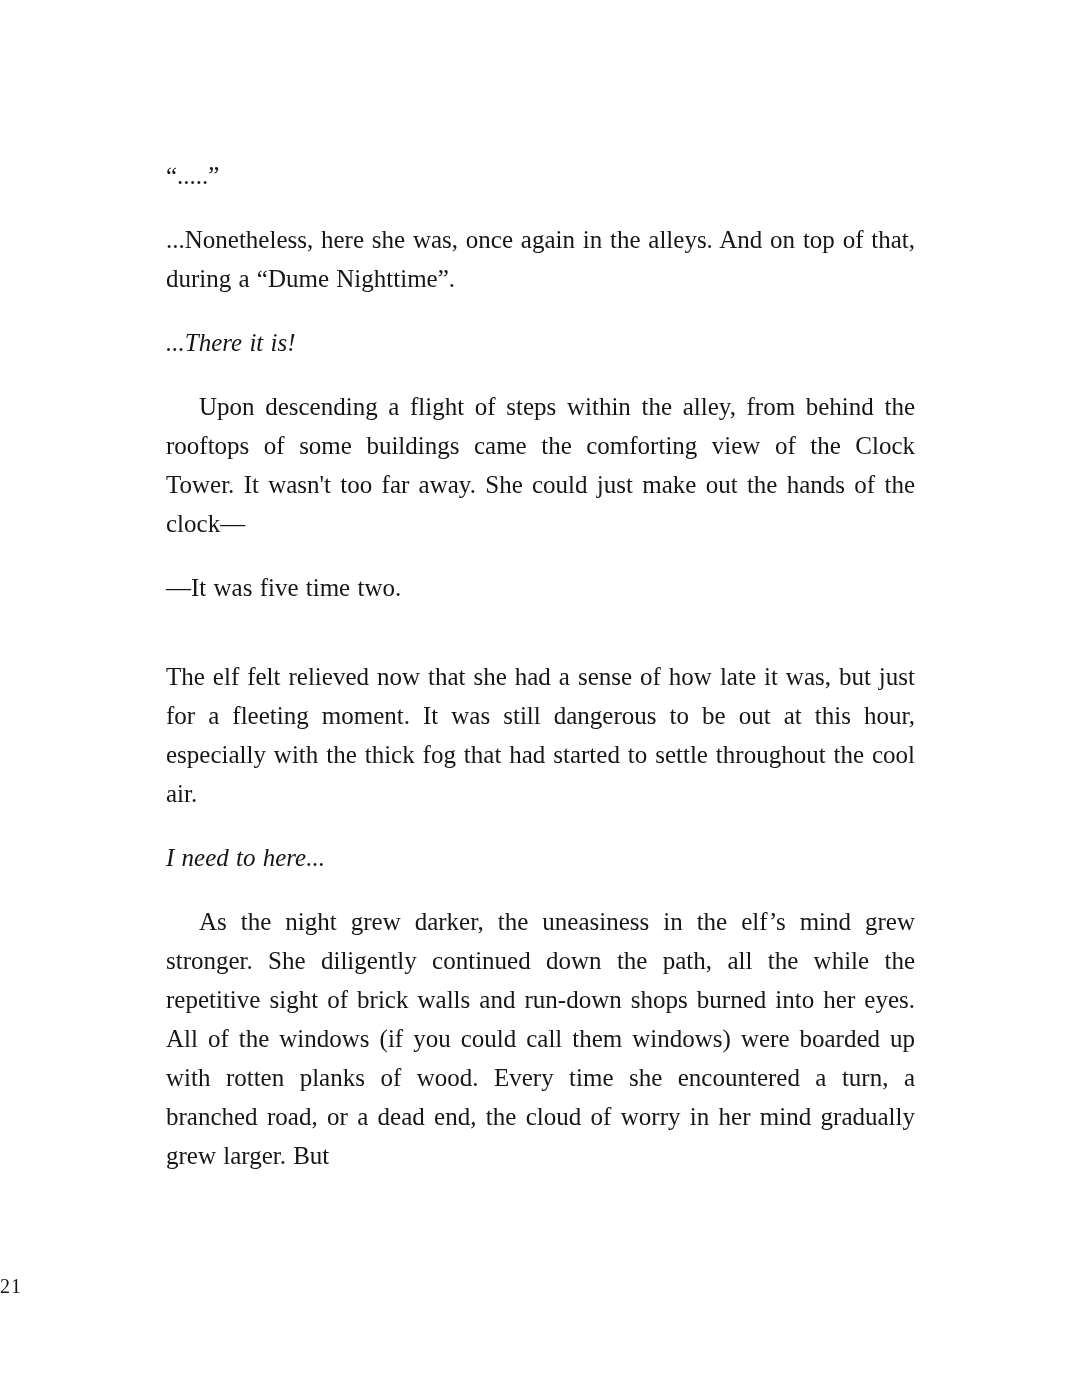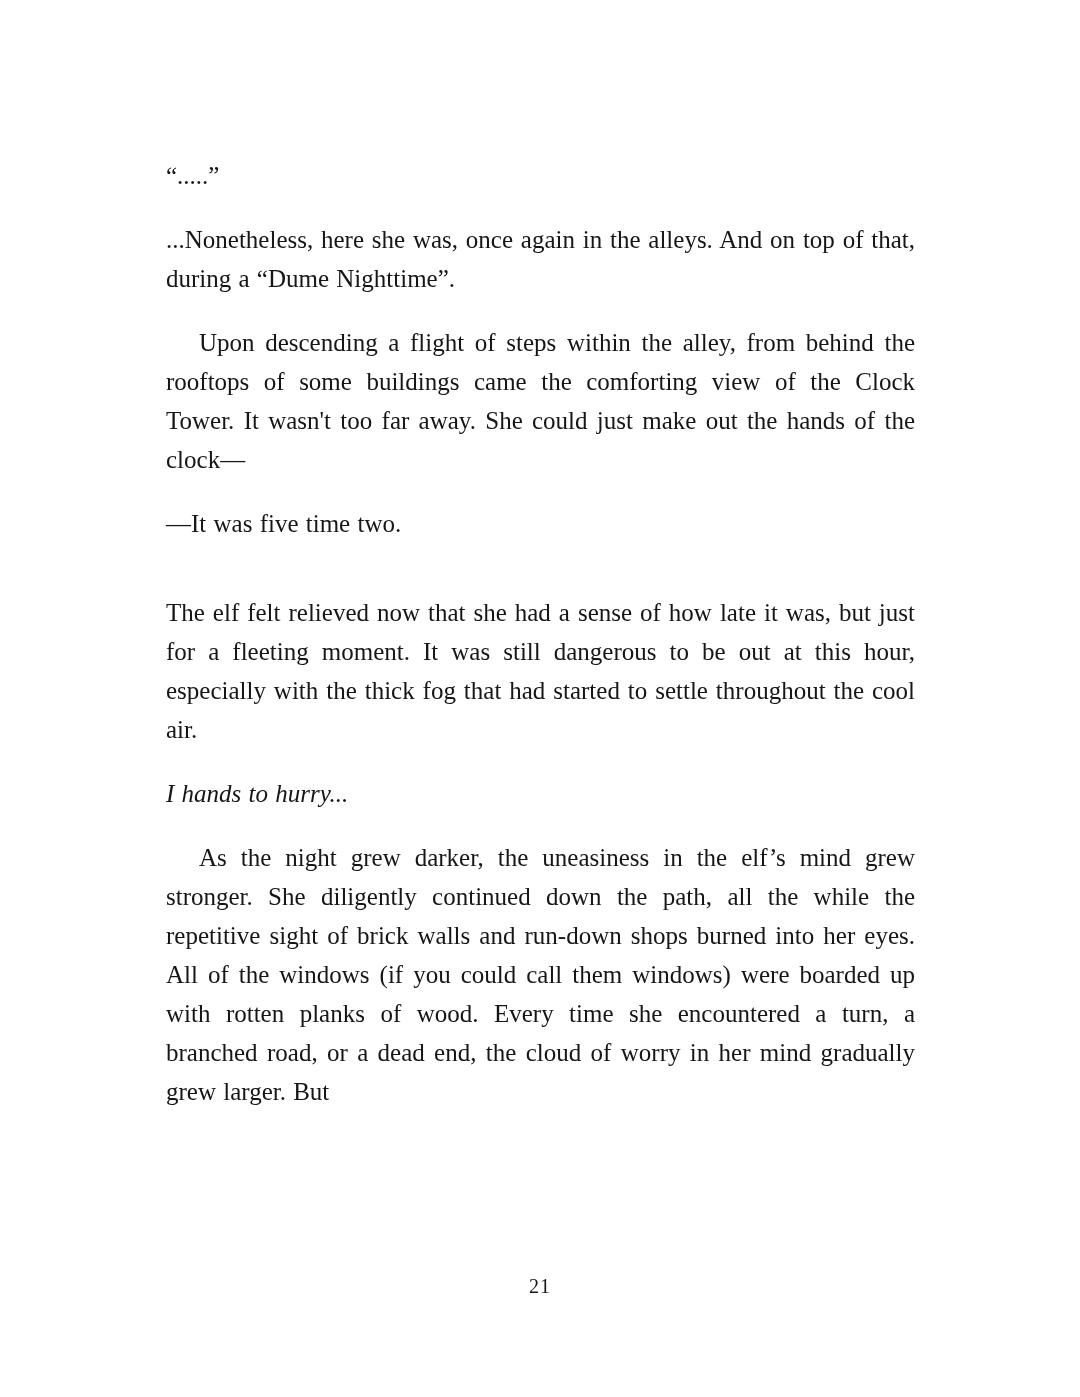--- a/index.html
+++ b/index.html
@@ -38,34 +38,34 @@
   }
   p.dash-line {
     margin-top: 16px;
     margin-bottom: 50px;
   }
   .page-number {
     position: absolute;
     top: 1274px;
     left: 0;
     width: 1080px;
-    text-align: center;
     font-size: 20px;
     line-height: 24px;
     letter-spacing: 1px;
     color: #161616;
   }
 </style>
 </head>
 <body>
 
 <div class="page">
   <div class="content">
     <p>“.....”</p>
     <p>...Nonetheless, here she was, once again in the alleys. And on top of that, during a “Dume Nighttime”.</p>
+    <p class="italic">...There it is!</p>
     <p class="indent">Upon descending a flight of steps within the alley, from behind the rooftops of some buildings came the comforting view of the Clock Tower. It wasn't too far away. She could just make out the hands of the clock—</p>
     <p class="dash-line">—It was five time two.</p>
     <p>The elf felt relieved now that she had a sense of how late it was, but just for a fleeting moment. It was still dangerous to be out at this hour, especially with the thick fog that had started to settle throughout the cool air.</p>
-    <p class="italic">I hands to hurry...</p>
+    <p class="italic">I need to here...</p>
     <p class="indent">As the night grew darker, the uneasiness in the elf’s mind grew stronger. She diligently continued down the path, all the while the repetitive sight of brick walls and run-down shops burned into her eyes. All of the windows (if you could call them windows) were boarded up with rotten planks of wood. Every time she encountered a turn, a branched road, or a dead end, the cloud of worry in her mind gradually grew larger. But</p>
   </div>
   <div class="page-number">21</div>
 </div>
 
 </body></html>

